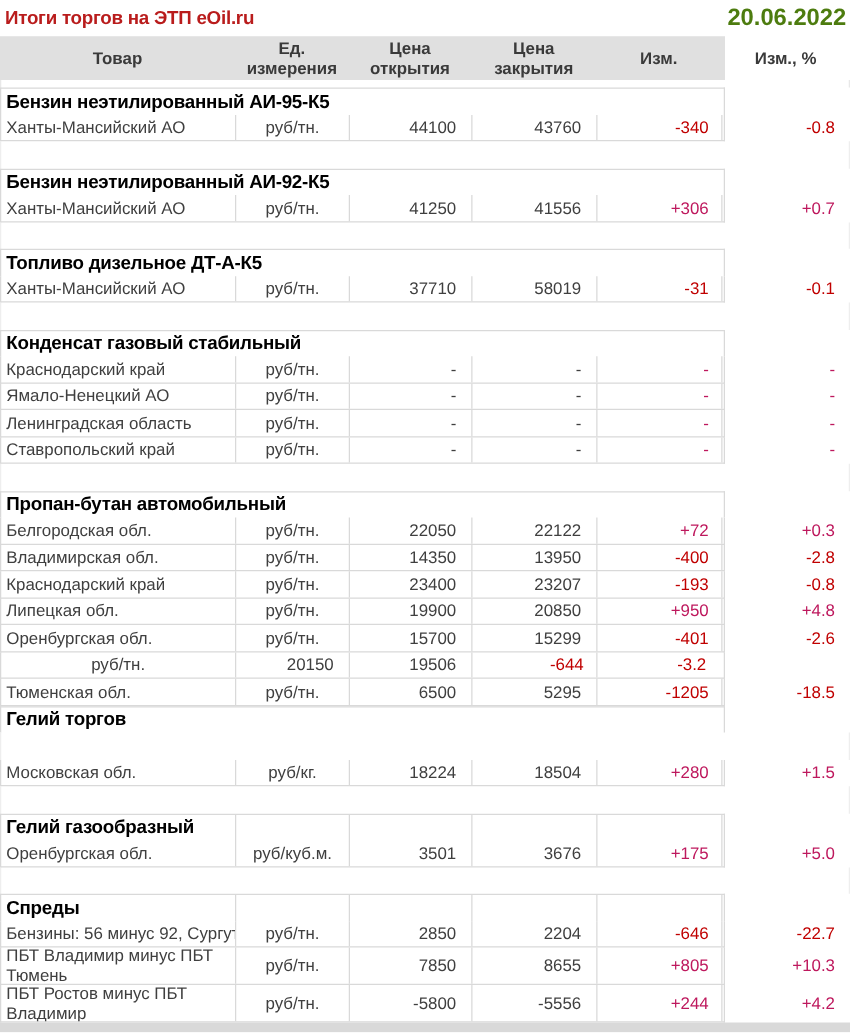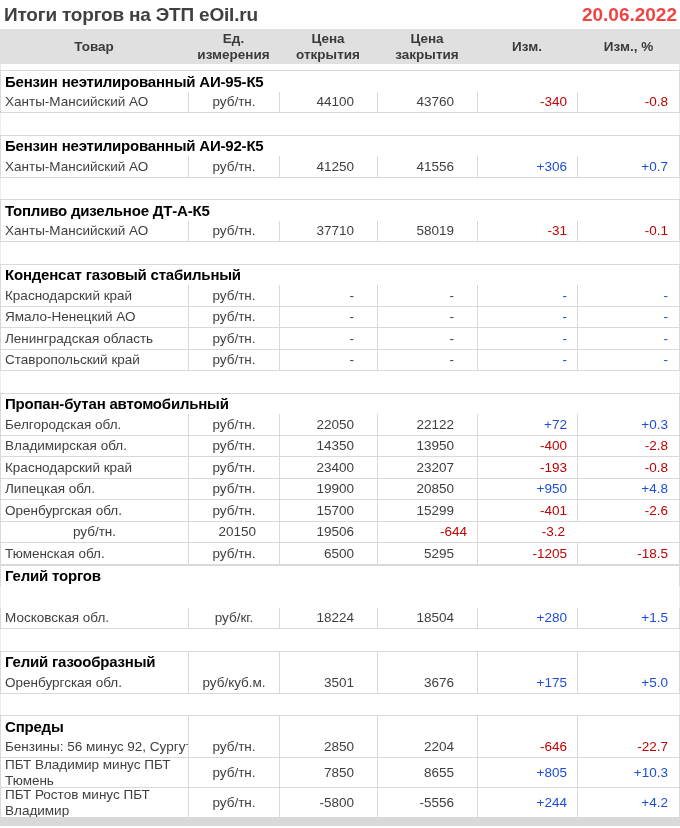--- a/index.html
+++ b/index.html
@@ -10,28 +10,28 @@
     width:680px;
   }
   .page { width:680px; overflow:hidden; background:#fff; }
 
   
   .r-title {
     height:29px;
     display:flex; align-items:center; justify-content:space-between;
     padding:0 3px 0 4px;
   }
-  .title { font-size:19px; font-weight:bold; color:#404040; letter-spacing:-0.2px; }
-  .date  { font-size:19px; font-weight:bold; color:#ef4444; }
+  .title { font-size:15px; font-weight:bold; color:#b91c1c; letter-spacing:-0.2px; }
+  .date  { font-size:19px; font-weight:bold; color:#4d7c0f; }
 
   
   .grid {
     display:grid;
     grid-template-columns:188px 91px 98px 100px 100px 103px;
-    width:680px;
+    width:580px;
   }
 
   
   .r-colhdr {
     height:35px;
     background:#e0e0e0;
     align-items:center;
   }
   .r-colhdr .hcell {
     font-size:13.5px; font-weight:bold; color:#3a3a3a;
@@ -62,24 +62,24 @@
   .data-row .cell {
     font-size:13.5px;
     display:flex; align-items:center;
     border-right:1px solid #d9d9d9;
     overflow:hidden;
   }
   .data-row .cell:last-child { border-right:none; }
   .cell.c-product { padding-left:4px; white-space:nowrap; line-height:1.12; }
   .r-tall .cell.c-product { white-space:normal; }
   .cell.c-unit    { justify-content:center; text-align:center; }
-  .cell.c-num     { justify-content:flex-end; padding-right:23px; }
+  .cell.c-num     { justify-content:flex-end; padding-right:12px; }
   .cell.c-chg     { justify-content:flex-end; padding-right:10px; }
   .cell.c-chgp    { justify-content:flex-end; padding-right:13px; }
-  .pos { color:#1d4ed8; }
+  .pos { color:#be185d; }
   .neg { color:#c00000; }
 
   .r-spacer { height:21.5px; border-left:1px solid #eeeeee; border-right:1px solid #eeeeee; }
 
   .r-footer { height:8px; background:#d9d9d9; }
 </style>
 </head>
 <body>
 
 <div class="page">

